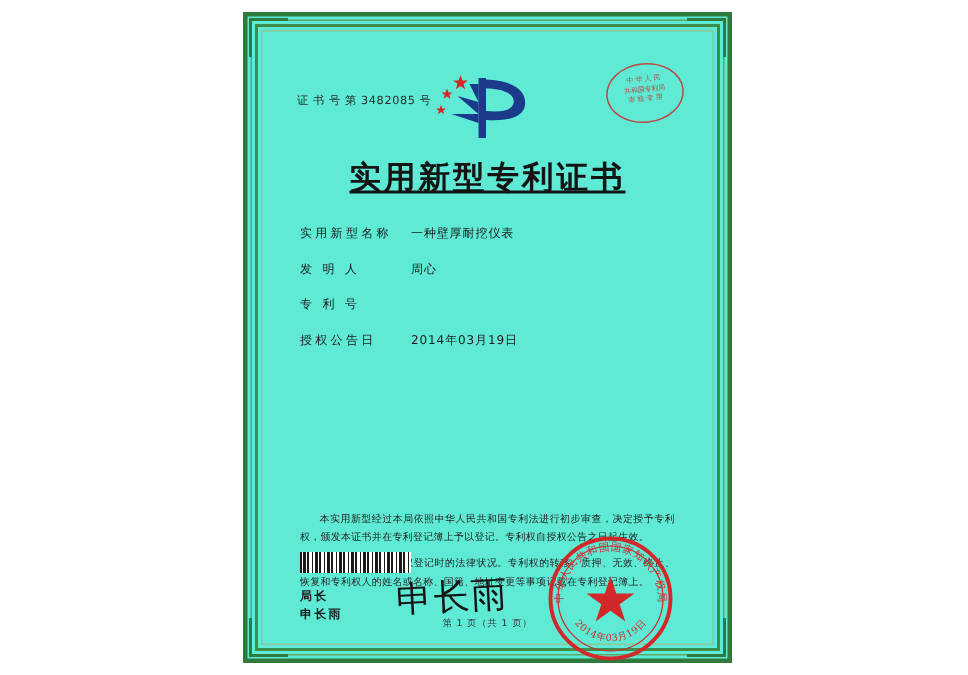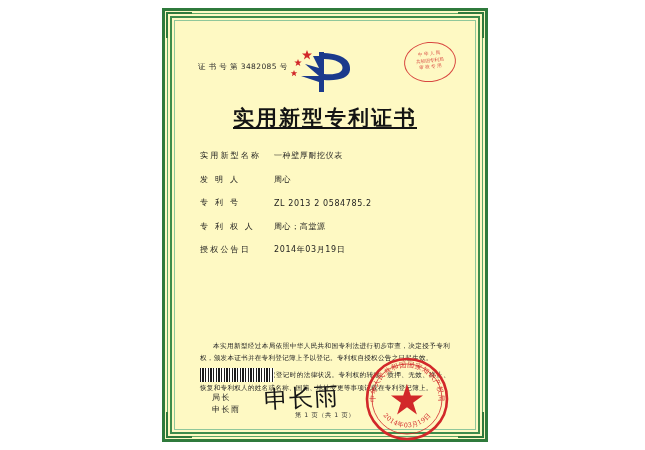--- a/index.html
+++ b/index.html
@@ -21,21 +21,21 @@
     background: #ffffff;
   }
 
   
   .sheet {
     position: absolute;
     left: 162px;
     top: 8px;
     width: 326px;
     height: 434px;
-    background: #fef9c3;
+    background: #5eead4;
     box-sizing: border-box;
   }
 
   
   .border-outer {
     position: absolute;
     left: 0; top: 0; right: 0; bottom: 0;
     border: 3px solid #2f7a3c;
     box-sizing: border-box;
   }
@@ -189,26 +189,27 @@
       #1a1a1a 2px, #1a1a1a 4px,
       #fefefb 4px, #fefefb 5px,
       #1a1a1a 5px, #1a1a1a 6px,
       #fefefb 6px, #fefefb 8px
     );
   }
 
   
   .sig-block {
     position: absolute;
-    left: 34px;
+    left: 22px;
     top: 368px;
     font-size: 8px;
     color: #1c1c1c;
     line-height: 1.55;
     letter-spacing: 1.5px;
+    font-weight: bold;
   }
   .sig-hand {
     position: absolute;
     left: 86px;
     top: 358px;
     font-family: "DejaVu Serif", serif;
     font-size: 24px;
     color: #151515;
     letter-spacing: 1px;
     transform: rotate(-3deg);
@@ -282,25 +283,20 @@
         <div class="field-row">
           <div class="field-label">实用新型名称</div>
           <div class="field-value">一种壁厚耐挖仪表</div>
         </div>
         <div class="field-row">
           <div class="field-label">发 明 人</div>
           <div class="field-value">周心</div>
         </div>
         <div class="field-row">
           <div class="field-label">专 利 号</div>
-          <div class="field-value">ZL 2013 2 0584785.2</div>
-        </div>
-        <div class="field-row">
-          <div class="field-label">专 利 权 人</div>
-          <div class="field-value">周心；高堂源</div>
         </div>
         <div class="field-row">
           <div class="field-label">授权公告日</div>
           <div class="field-value">2014年03月19日</div>
         </div>
       </div>
 
       <div class="body-text">
         <p>本实用新型经过本局依照中华人民共和国专利法进行初步审查，决定授予专利权，颁发本证书并在专利登记簿上予以登记。专利权自授权公告之日起生效。</p>
         <p>专利证书记载专利权登记时的法律状况。专利权的转移、质押、无效、终止、恢复和专利权人的姓名或名称、国籍、地址变更等事项记载在专利登记簿上。</p>

